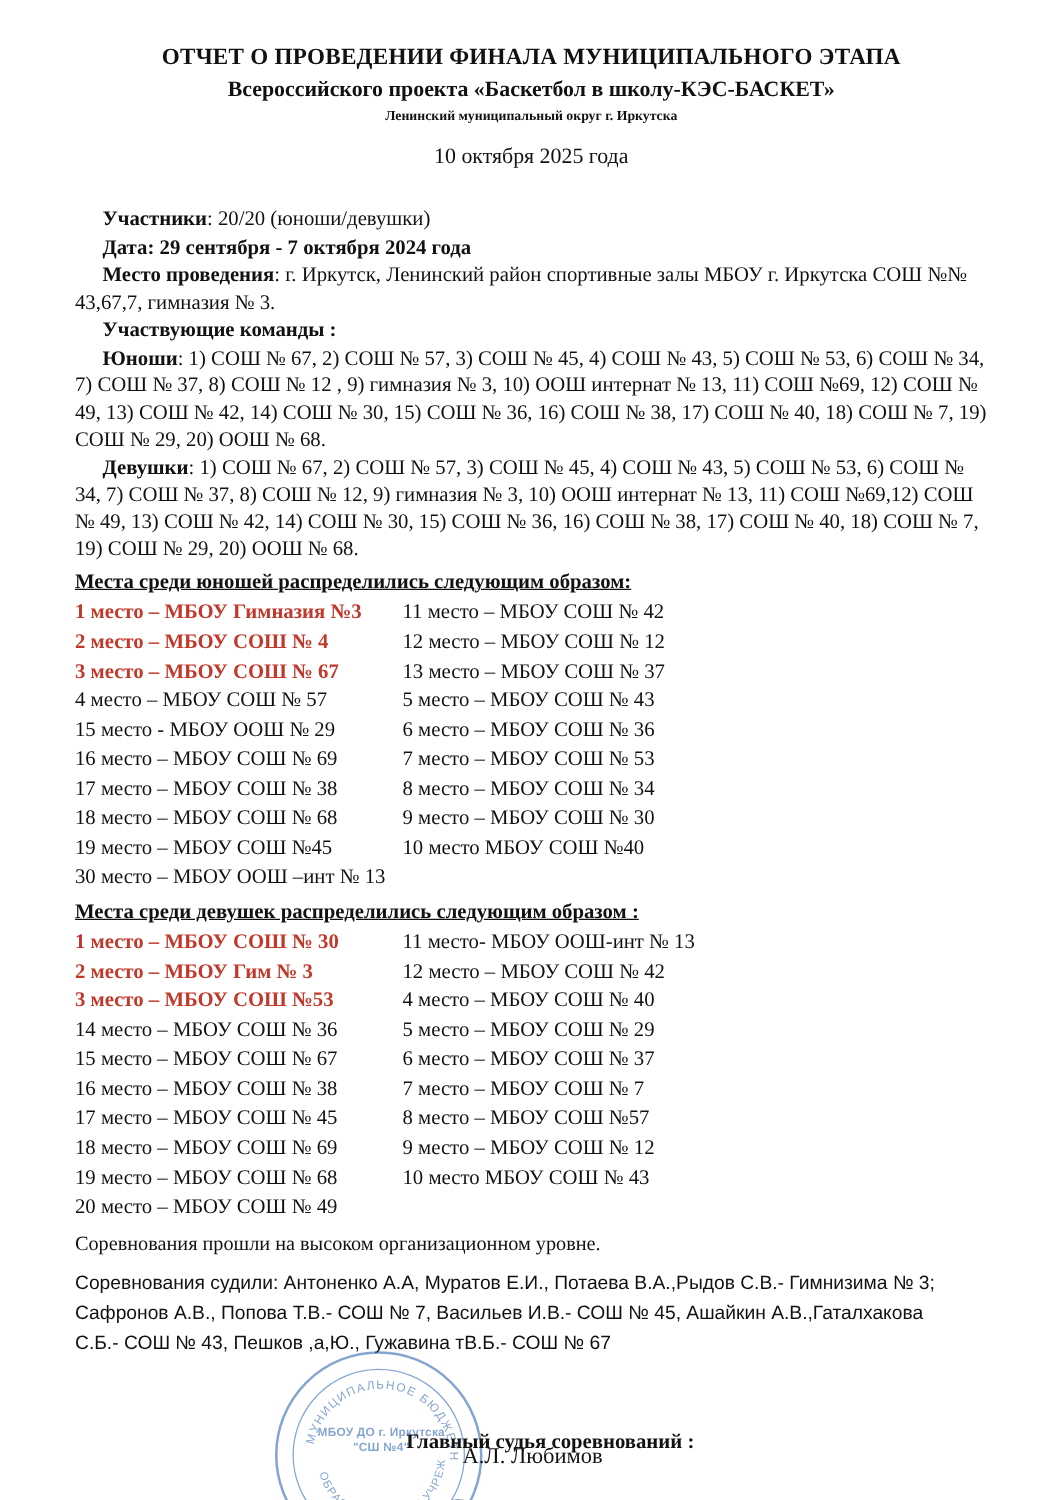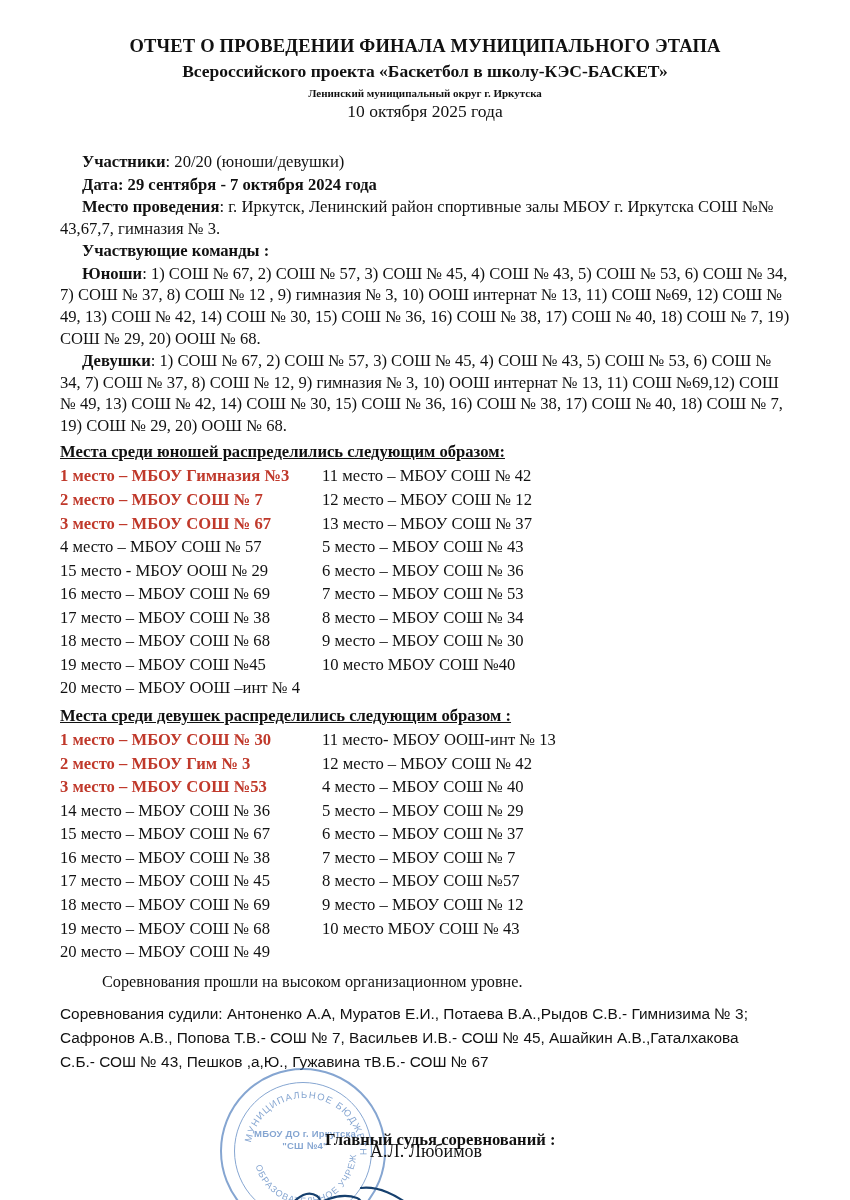--- a/index.html
+++ b/index.html
@@ -27,21 +27,21 @@
     padding: 34px 60px 0 60px;
   }
   .title-block {
     text-align: center;
     font-weight: bold;
     line-height: 1.32;
   }
   .t1 { font-size: 18.5px; letter-spacing: 0.2px; }
   .t2 { font-size: 17.5px; margin-top: 2px; }
   .t3 { font-size: 11px; margin-top: 2px; font-weight: bold; }
-  .t4 { font-size: 17.5px; margin-top: 0; font-weight: normal; }
+  .t4 { font-size: 17.5px; margin-top: 13px; font-weight: normal; }
 
   .body-text {
     margin-top: 28px;
     font-size: 16.6px;
     line-height: 1.30;
     text-align: left;
   }
   .para { margin: 0 0 1px 0; }
   .para.indent { text-indent: 22px; }
   b, .b { font-weight: bold; }
@@ -62,21 +62,20 @@
   }
   .cell { white-space: nowrap; }
   .medal {
     color: #c0392b;
     font-weight: bold;
   }
   .tail {
     margin-top: 7px;
     font-size: 16.2px;
     line-height: 1.45;
-    margin-left: 42px;
   }
   .judges {
     margin-top: 8px;
     font-size: 15.4px;
     font-family: "Liberation Sans", sans-serif;
     line-height: 1.55;
   }
   .sign-area {
     position: relative;
     margin-top: 34px;
@@ -166,37 +165,37 @@
       <p class="para indent"><span class="b">Место проведения</span><span>: г. Иркутск, Ленинский район спортивные   залы  МБОУ г. Иркутска СОШ №№ 43,67,7, гимназия  № 3.</span></p>
       <p class="para indent b">Участвующие  команды :</p>
       <p class="para indent"><span class="b">Юноши</span><span>: 1) СОШ № 67, 2) СОШ № 57, 3) СОШ № 45, 4) СОШ № 43, 5) СОШ № 53, 6) СОШ № 34, 7) СОШ № 37,  8) СОШ № 12 , 9) гимназия № 3,  10) ООШ интернат № 13, 11) СОШ №69, 12) СОШ № 49,  13) СОШ № 42, 14)  СОШ № 30, 15) СОШ № 36,  16) СОШ № 38,  17) СОШ № 40,  18) СОШ № 7, 19) СОШ № 29,  20) ООШ № 68.</span></p>
       <p class="para indent"><span class="b">Девушки</span><span>: 1) СОШ № 67, 2) СОШ № 57, 3) СОШ № 45, 4) СОШ № 43, 5) СОШ № 53, 6) СОШ № 34, 7) СОШ № 37, 8) СОШ № 12, 9) гимназия № 3, 10) ООШ интернат №  13, 11) СОШ №69,12) СОШ № 49, 13) СОШ № 42, 14) СОШ № 30, 15) СОШ № 36, 16) СОШ № 38, 17) СОШ № 40, 18) СОШ № 7, 19) СОШ № 29, 20) ООШ № 68.</span></p>
     </div>
 
     <div class="results-head">Места  среди  юношей распределились следующим образом:</div>
     <div class="results">
       <div class="cell medal">1 место – МБОУ Гимназия №3</div>
       <div class="cell">11 место – МБОУ СОШ № 42</div>
-      <div class="cell medal">2 место – МБОУ СОШ № 7</div>
+      <div class="cell medal">2 место – МБОУ СОШ № 4</div>
       <div class="cell">12 место – МБОУ СОШ  № 12</div>
       <div class="cell medal">3 место – МБОУ СОШ № 67</div>
       <div class="cell">13 место – МБОУ СОШ № 37</div>
       <div class="cell">4 место – МБОУ СОШ №  57</div>
       <div class="cell">5 место – МБОУ СОШ № 43</div>
       <div class="cell">15 место -  МБОУ ООШ № 29</div>
       <div class="cell">6 место – МБОУ СОШ № 36</div>
       <div class="cell">16 место – МБОУ СОШ № 69</div>
       <div class="cell">7 место – МБОУ СОШ № 53</div>
       <div class="cell">17 место – МБОУ СОШ № 38</div>
       <div class="cell">8 место – МБОУ СОШ № 34</div>
       <div class="cell">18 место – МБОУ СОШ № 68</div>
       <div class="cell">9 место – МБОУ СОШ № 30</div>
       <div class="cell">19 место – МБОУ СОШ №45</div>
       <div class="cell">10 место МБОУ СОШ №40</div>
-      <div class="cell">20 место – МБОУ ООШ –инт № 4</div>
+      <div class="cell">30 место – МБОУ ООШ –инт № 13</div>
     </div>
 
     <div class="results-head">Места среди девушек распределились следующим образом :</div>
     <div class="results">
       <div class="cell medal">1 место – МБОУ СОШ № 30</div>
       <div class="cell">11 место- МБОУ ООШ-инт  № 13</div>
       <div class="cell medal">2 место – МБОУ Гим  № 3</div>
       <div class="cell">12 место – МБОУ СОШ № 42</div>
       <div class="cell medal">3 место – МБОУ СОШ №53</div>
       <div class="cell">4 место – МБОУ СОШ    № 40</div>

